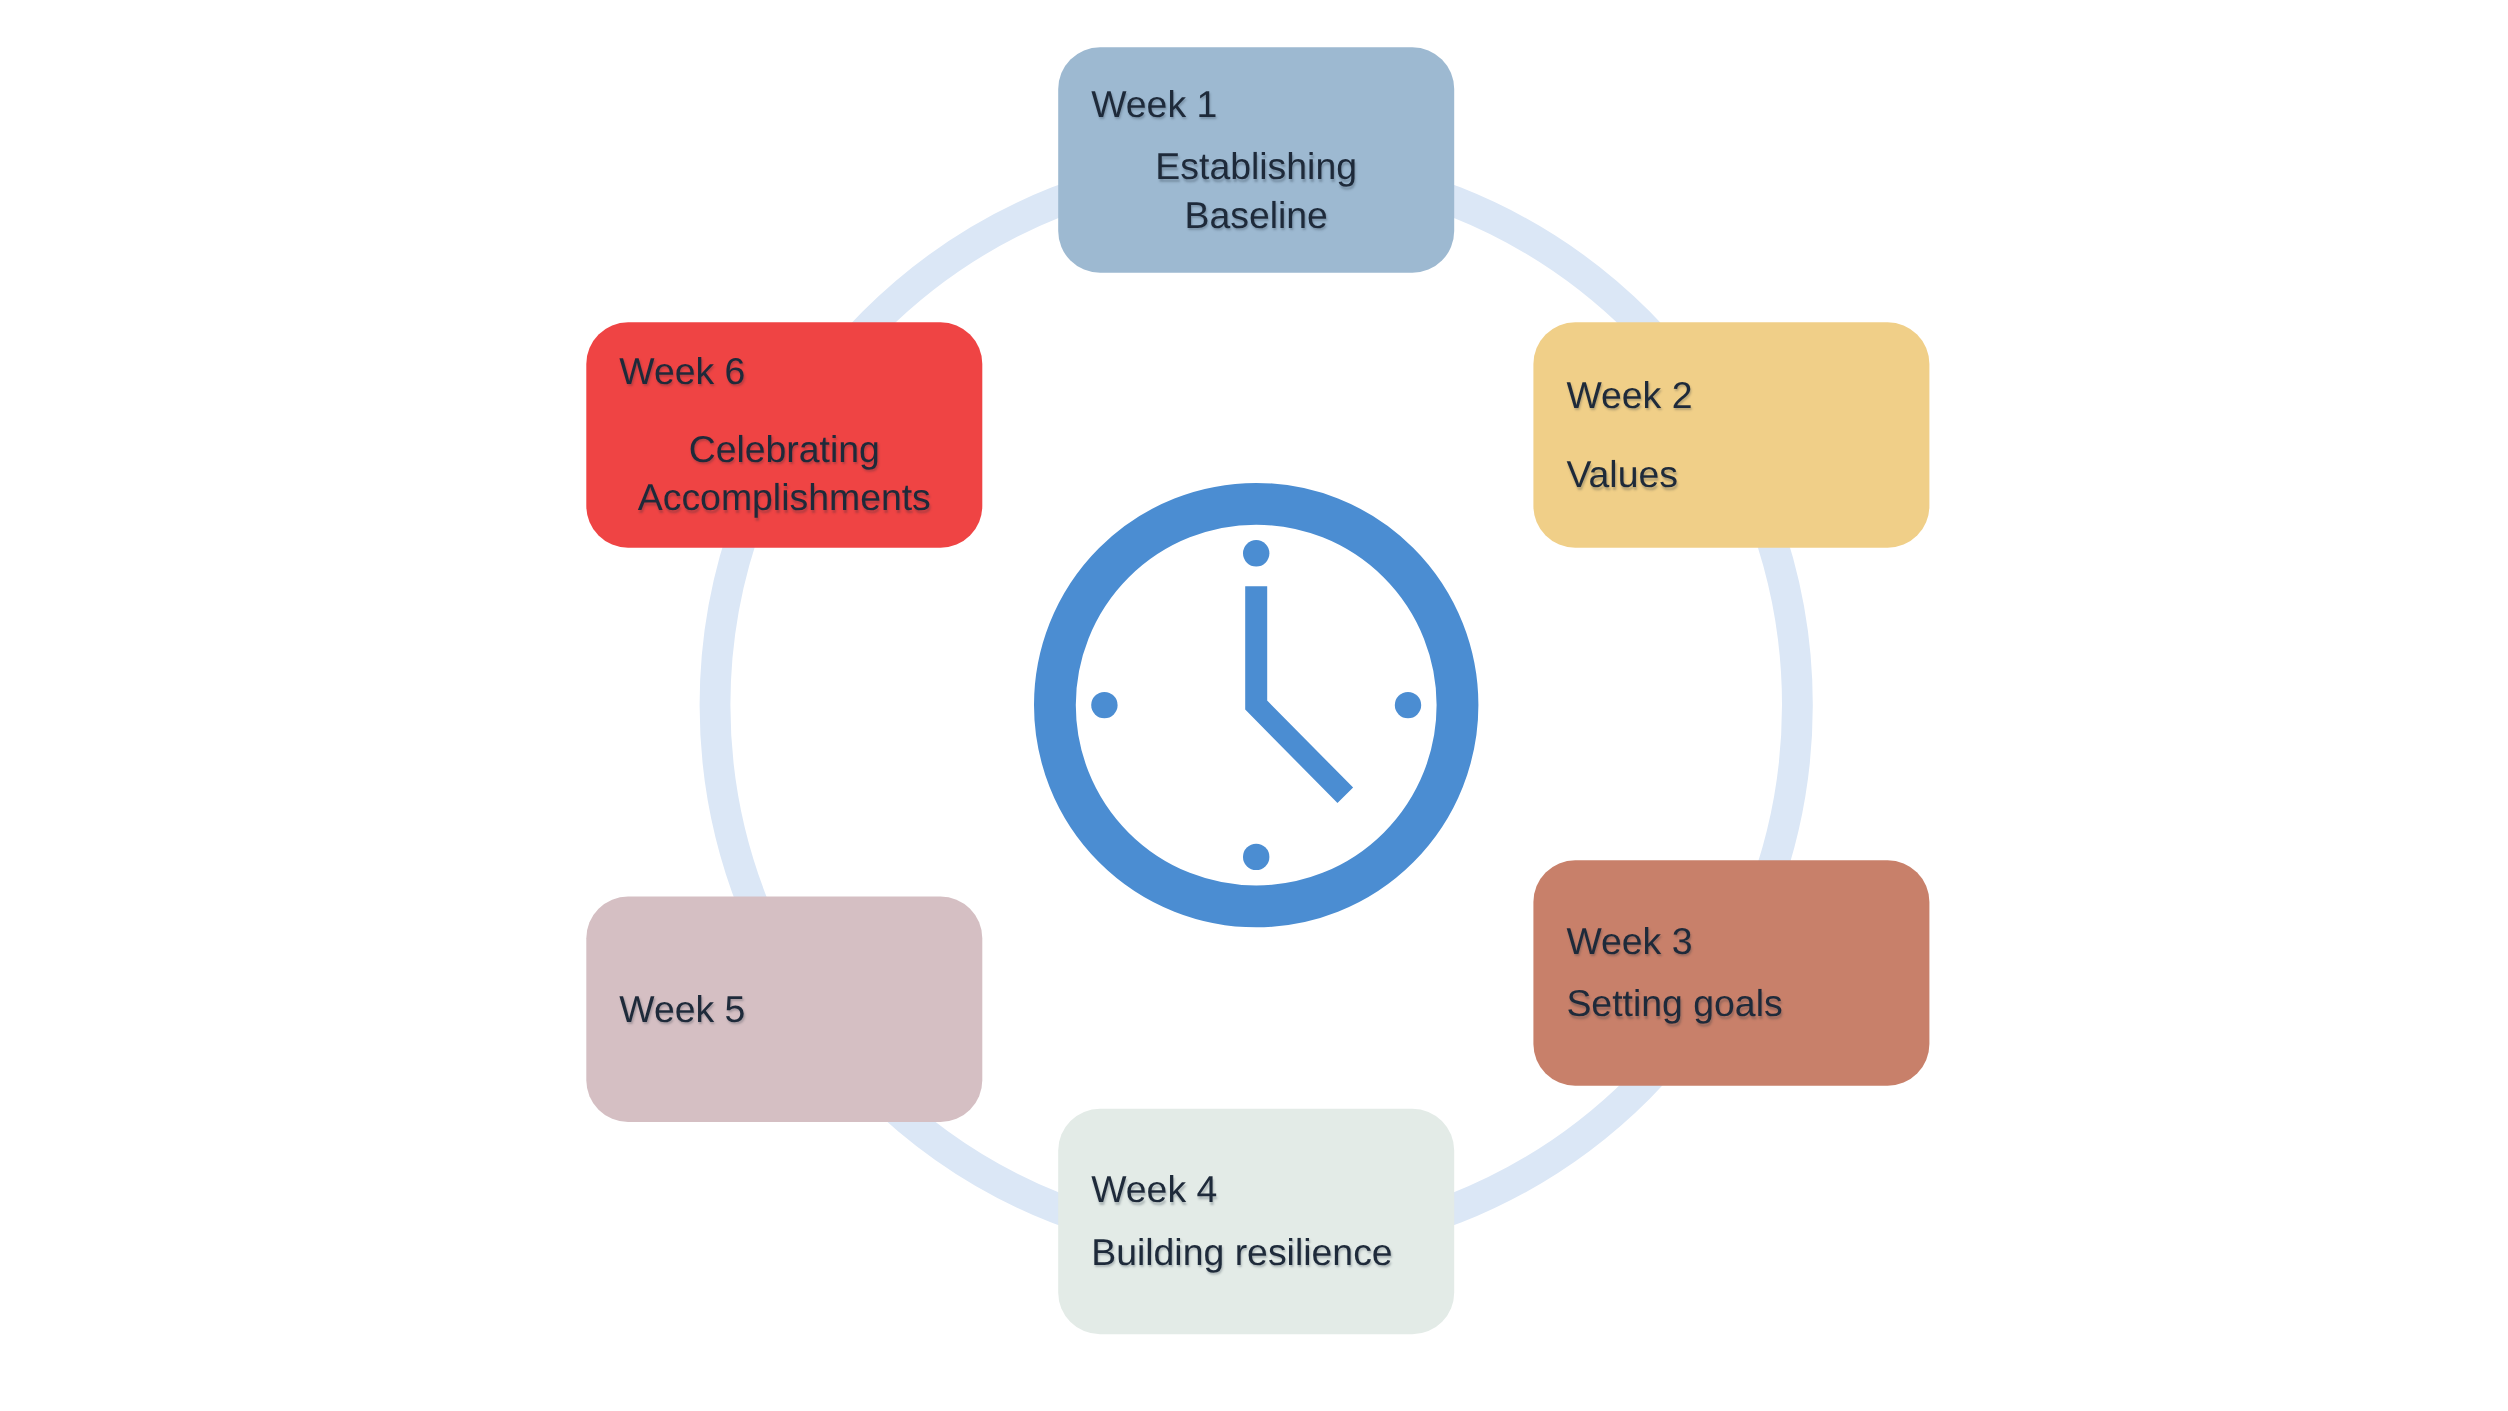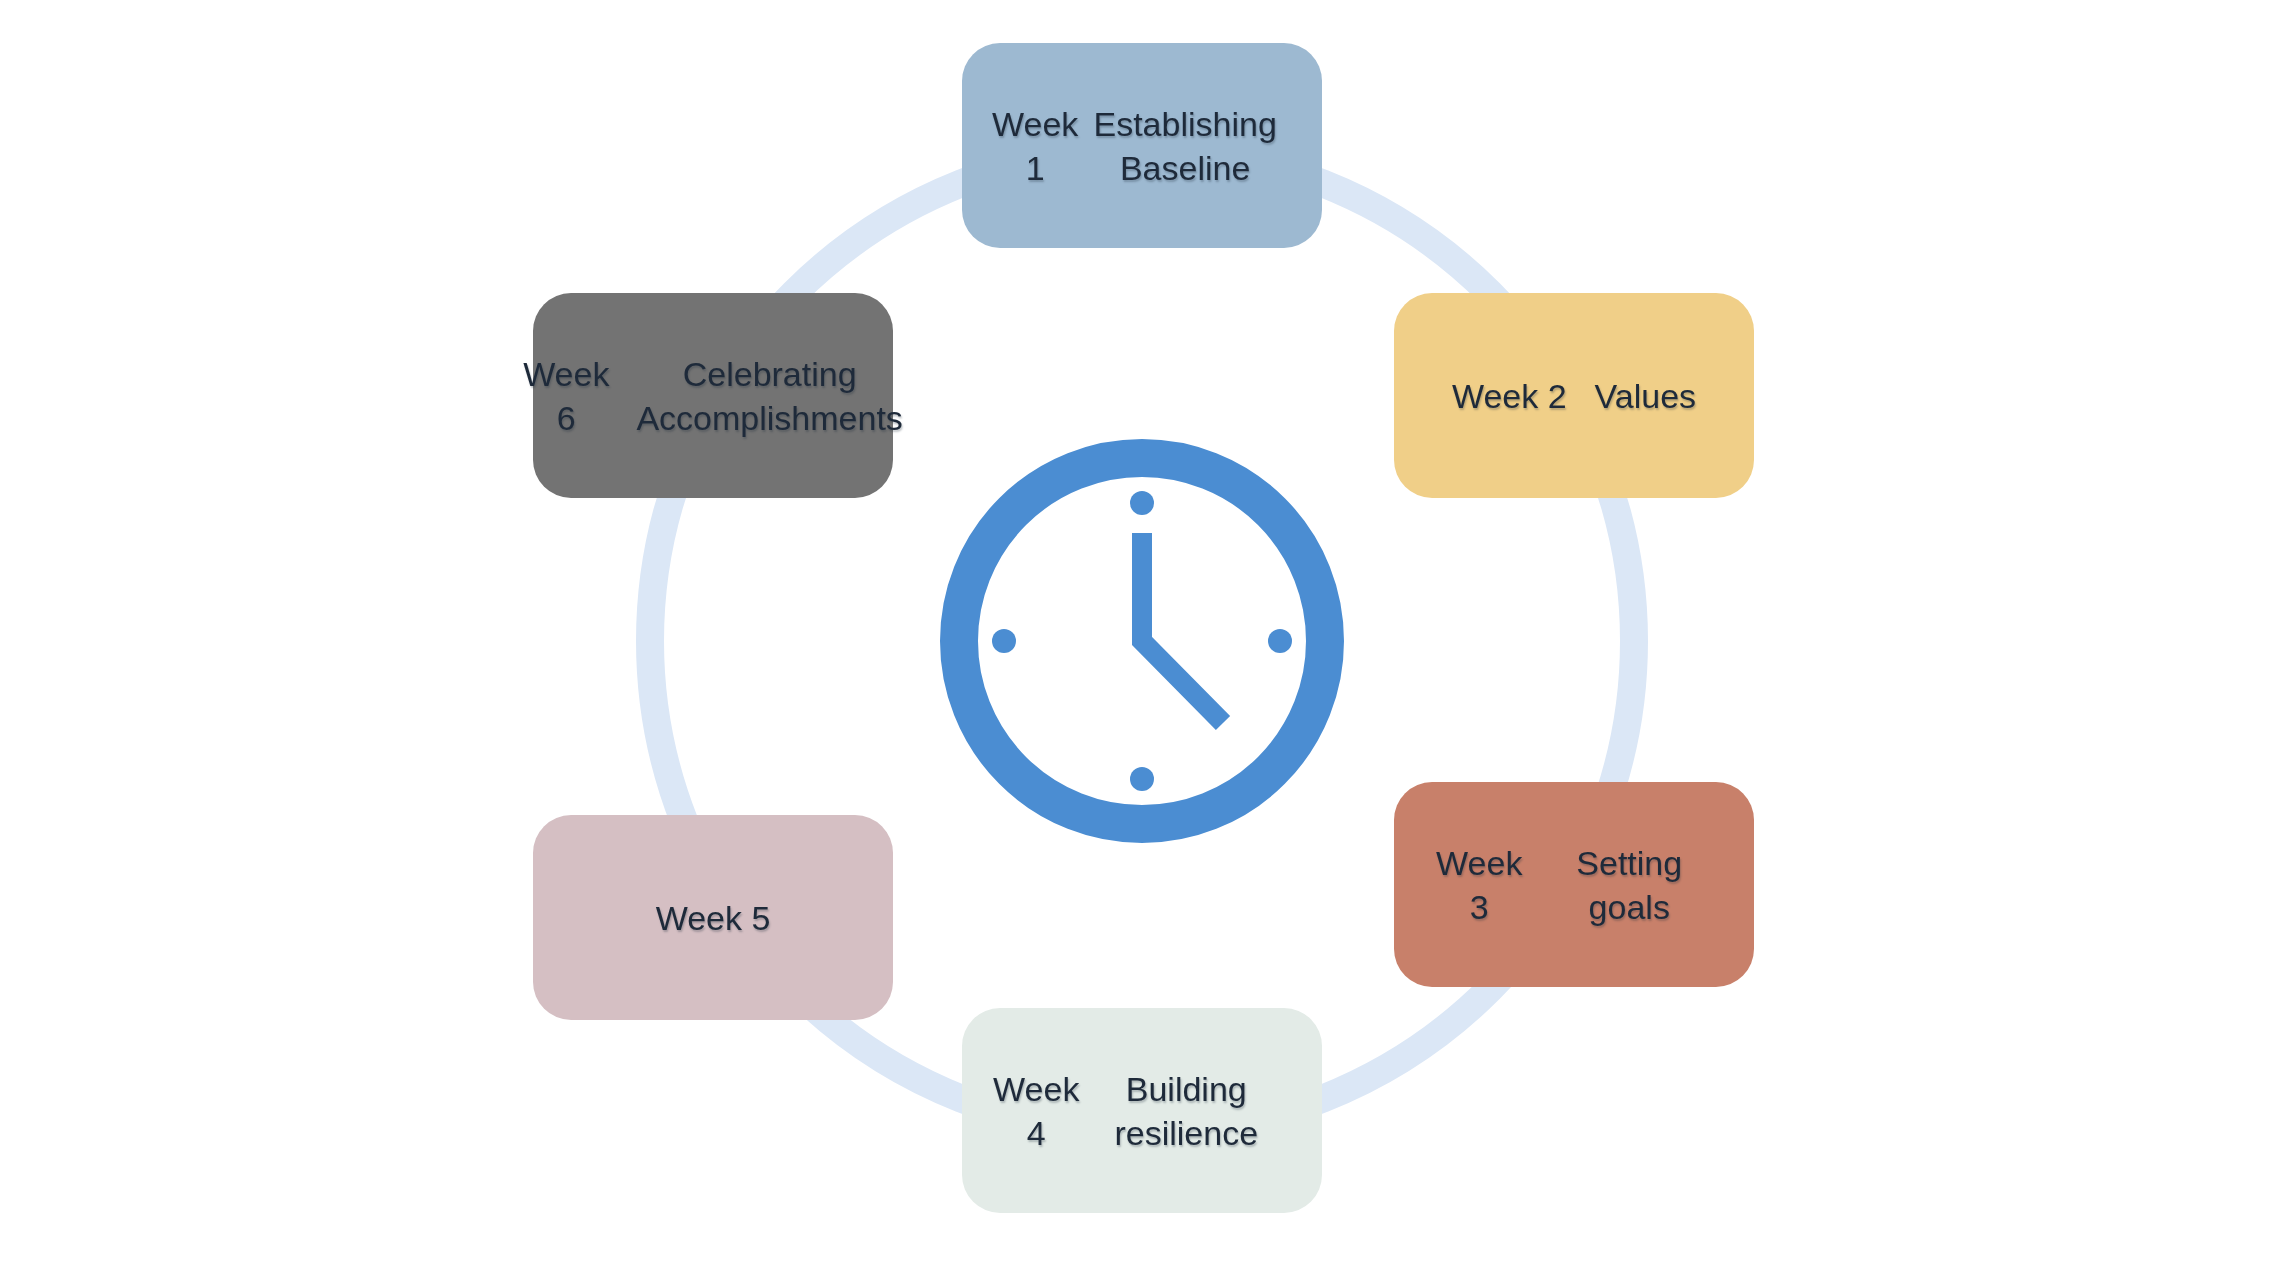--- a/index.html
+++ b/index.html
@@ -19,22 +19,22 @@
     position: absolute;
     left: 0;
     top: 0;
   }
   .card {
     position: absolute;
     width: 360px;
     height: 205px;
     border-radius: 38px;
     display: flex;
-    flex-direction: row;
-    align-items: center;
+    flex-direction: column;
+    align-items: flex-start;
     justify-content: center;
     row-gap: 13px;
     padding: 0 30px;
     box-sizing: border-box;
     text-align: center;
   }
   .card-title,
   .card-topic {
     font-size: 34px;
     line-height: 44px;
@@ -85,18 +85,18 @@
 
   <div class="card card-w4" style="background: rgb(227, 235, 231);">
     <div class="card-title">Week 4</div>
     <div class="card-topic">Building resilience</div>
   </div>
 
   <div class="card card-w5" style="background: rgb(213, 191, 195);">
     <div class="card-title">Week 5</div>
   </div>
 
-  <div class="card card-w6" style="background: #737373; gap: 27px;">
+  <div class="card card-w6" style="background: #ef4444; gap: 27px;">
     <div class="card-title">Week 6</div>
     <div class="card-topic">Celebrating Accomplishments</div>
   </div>
 
 </div>
 
 </body></html>

